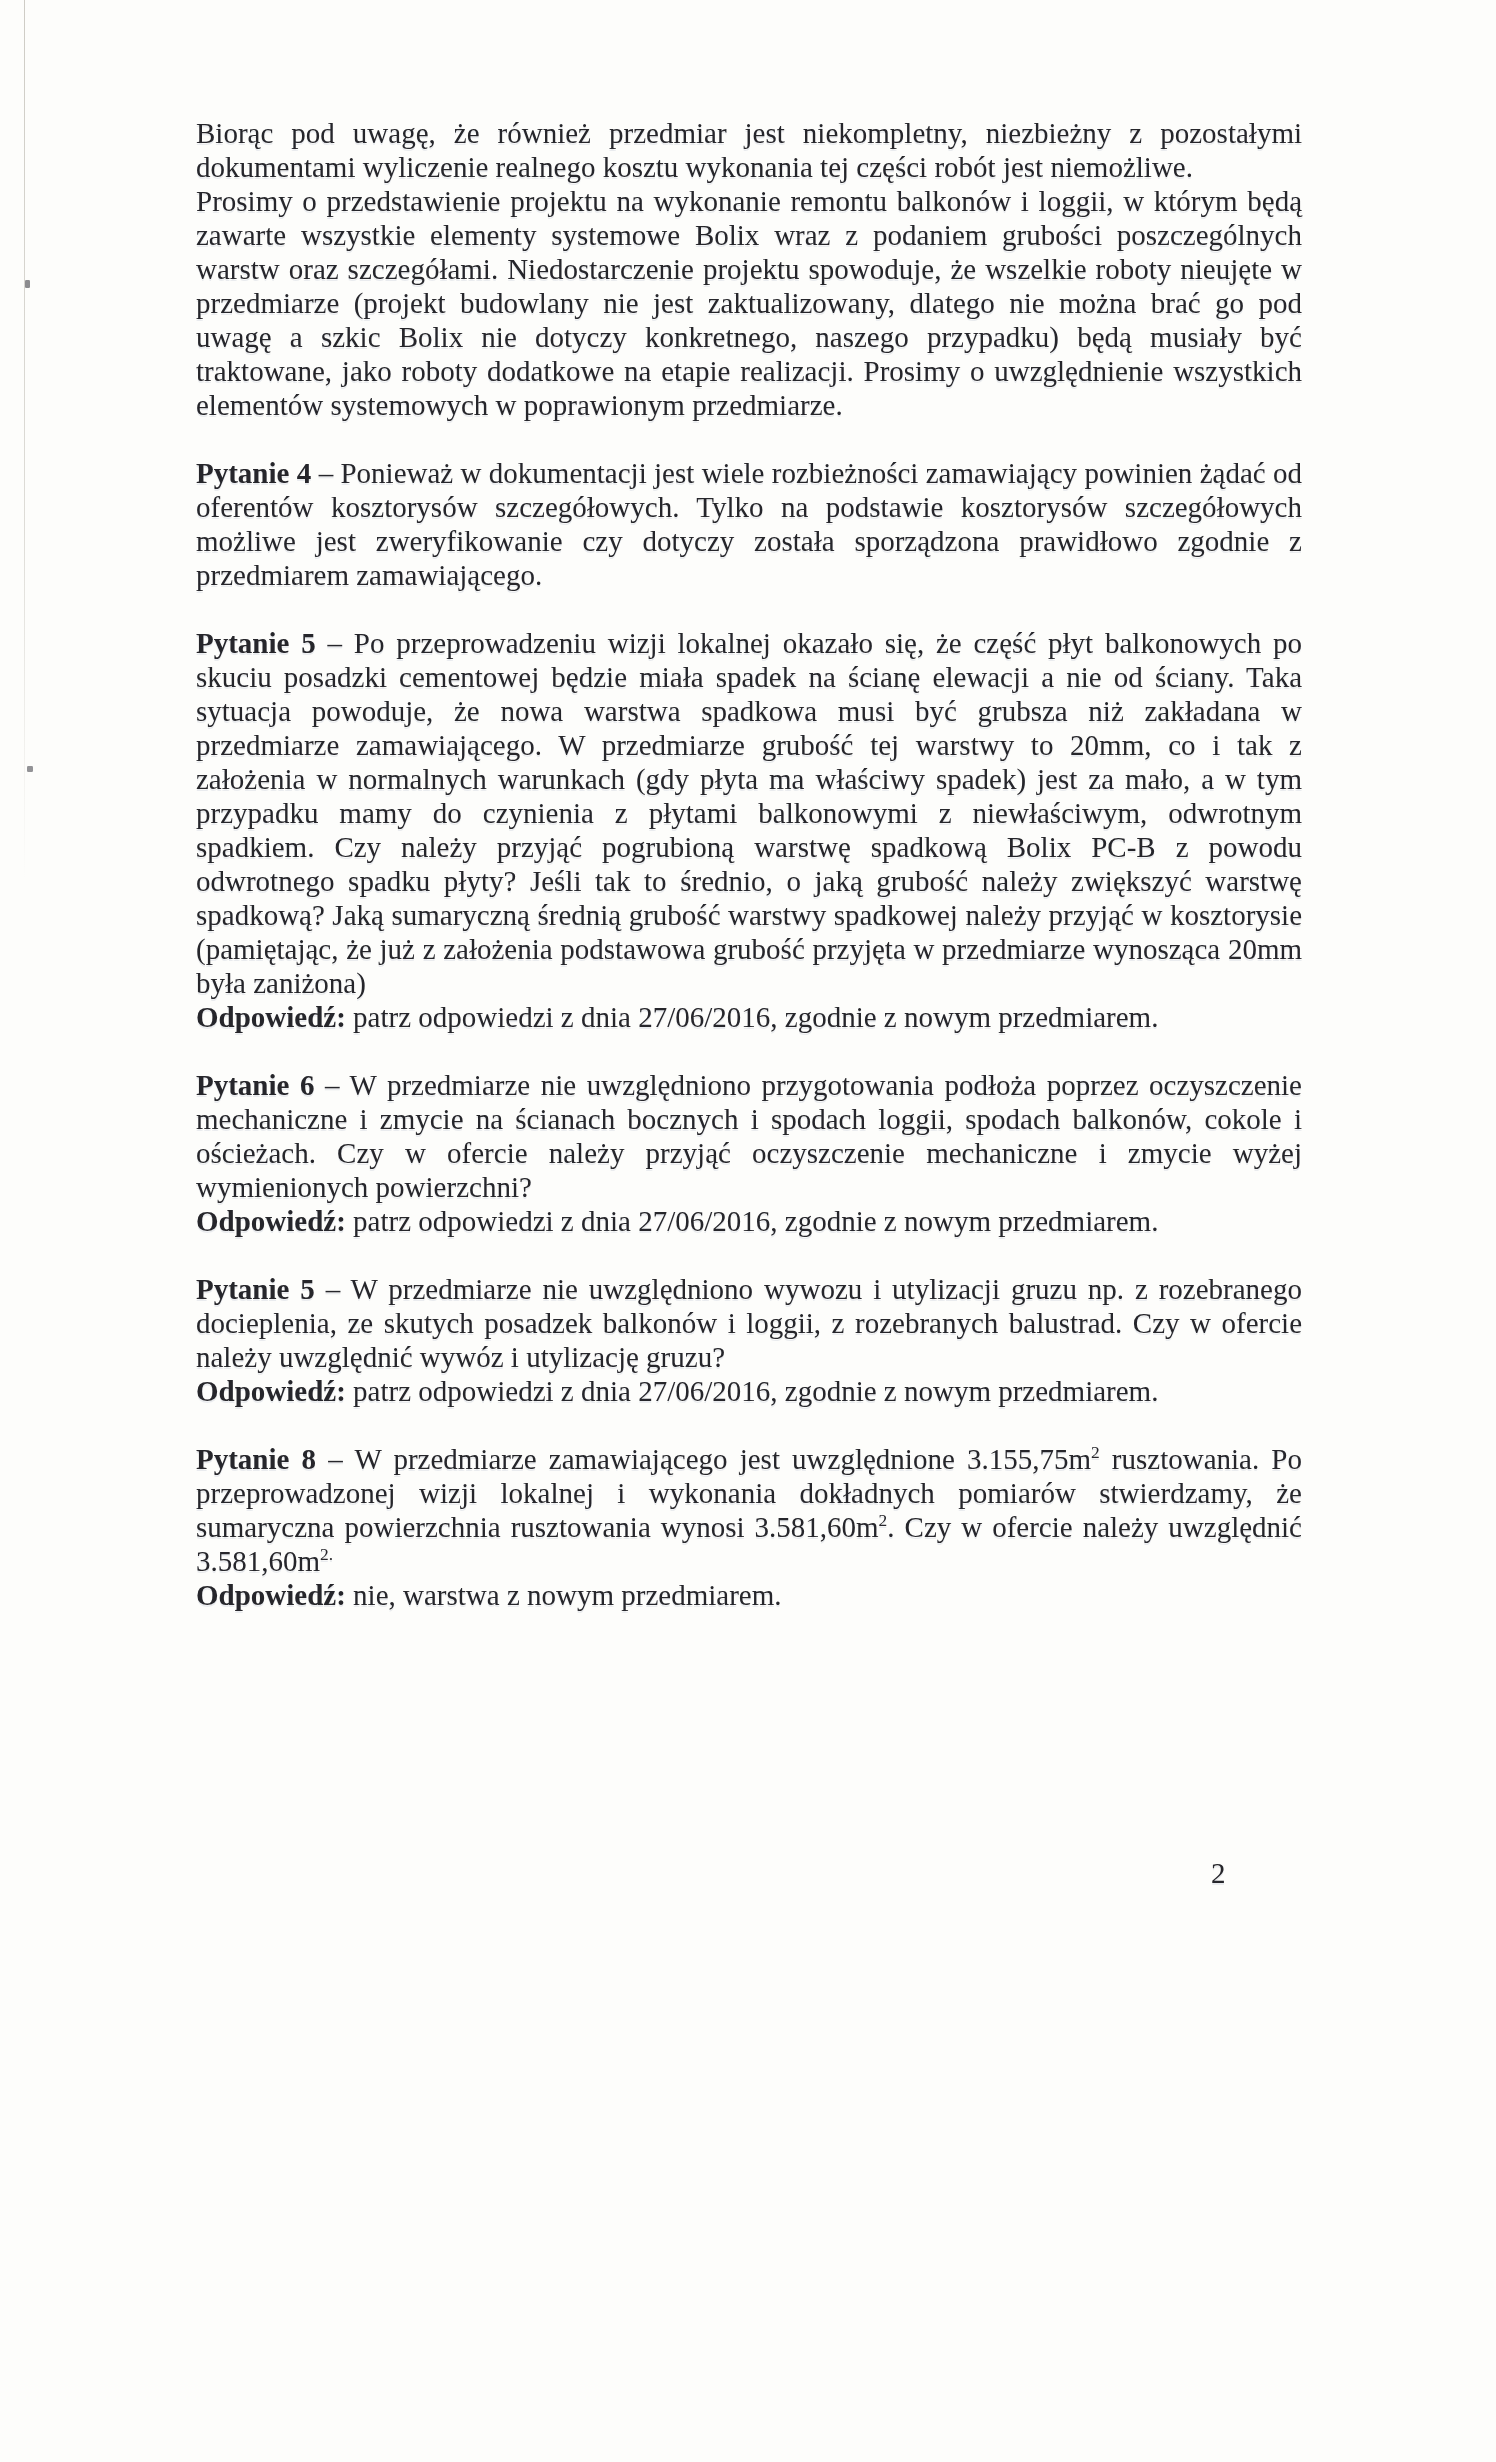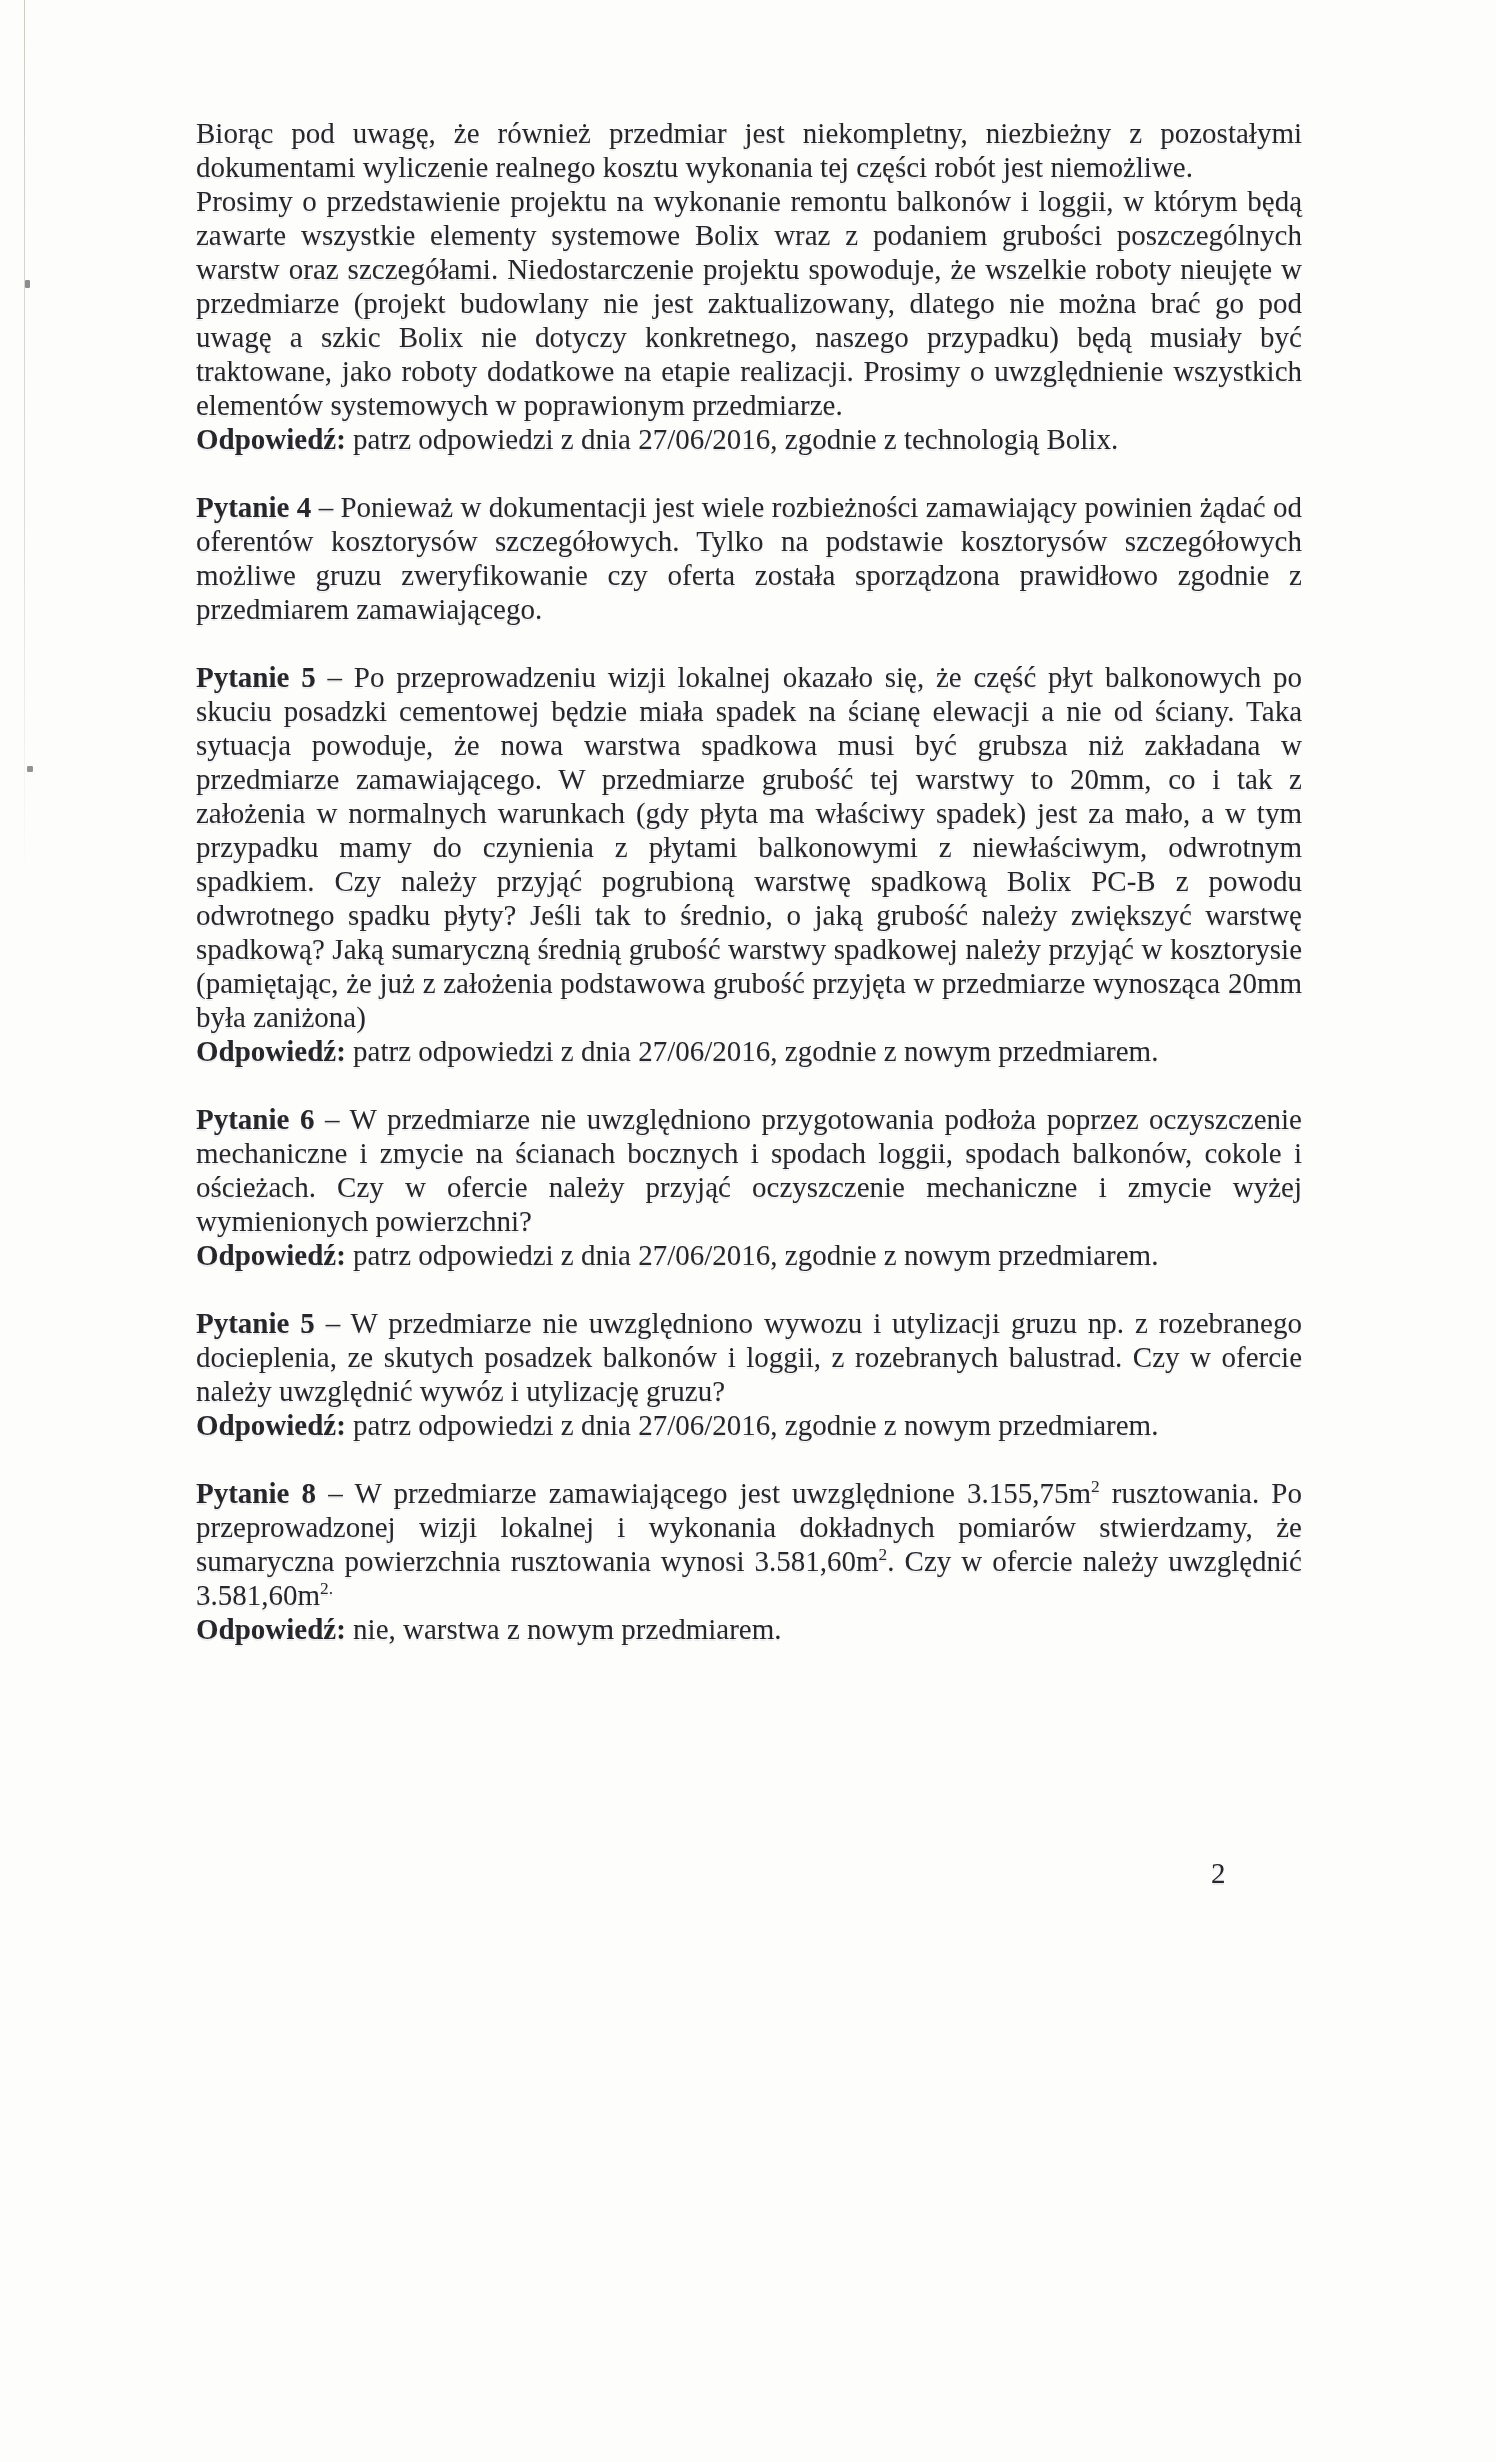--- a/index.html
+++ b/index.html
@@ -79,24 +79,23 @@
 
 <div class="page">
   <div class="scan-line"></div>
   <div class="speck s1"></div>
   <div class="speck s2"></div>
 
   <div class="content" id="content">
       <div class="block">
         <p><span>Biorąc pod uwagę, że również przedmiar jest niekompletny, niezbieżny z pozostałymi dokumentami wyliczenie realnego kosztu wykonania tej części robót jest niemożliwe.</span></p>
         <p><span>Prosimy o przedstawienie projektu na wykonanie remontu balkonów i loggii, w którym będą zawarte wszystkie elementy systemowe Bolix wraz z podaniem grubości poszczególnych warstw oraz szczegółami. Niedostarczenie projektu spowoduje, że wszelkie roboty nieujęte w przedmiarze (projekt budowlany nie jest zaktualizowany, dlatego nie można brać go pod uwagę a szkic Bolix nie dotyczy konkretnego, naszego przypadku) będą musiały być traktowane, jako roboty dodatkowe na etapie realizacji. Prosimy o uwzględnienie wszystkich elementów systemowych w poprawionym przedmiarze.</span></p>
-        <p><b>Odpowiedź:</b><span> patrz odpowiedzi z dnia 27/06/2016, zgodnie z technologią Bolix.</span></p>
       </div>
       <div class="block">
-        <p><b>Pytanie 4</b><span> – Ponieważ w dokumentacji jest wiele rozbieżności zamawiający powinien żądać od oferentów kosztorysów szczegółowych. Tylko na podstawie kosztorysów szczegółowych możliwe gruzu zweryfikowanie czy oferta została sporządzona prawidłowo zgodnie z przedmiarem zamawiającego.</span></p>
+        <p><b>Pytanie 4</b><span> – Ponieważ w dokumentacji jest wiele rozbieżności zamawiający powinien żądać od oferentów kosztorysów szczegółowych. Tylko na podstawie kosztorysów szczegółowych możliwe jest zweryfikowanie czy dotyczy została sporządzona prawidłowo zgodnie z przedmiarem zamawiającego.</span></p>
       </div>
       <div class="block">
         <p><b>Pytanie 5</b><span> – Po przeprowadzeniu wizji lokalnej okazało się, że część płyt balkonowych po skuciu posadzki cementowej będzie miała spadek na ścianę elewacji a nie od ściany. Taka sytuacja powoduje, że nowa warstwa spadkowa musi być grubsza niż zakładana w przedmiarze zamawiającego. W przedmiarze grubość tej warstwy to 20mm, co i tak z założenia w normalnych warunkach (gdy płyta ma właściwy spadek) jest za mało, a w tym przypadku mamy do czynienia z płytami balkonowymi z niewłaściwym, odwrotnym spadkiem. Czy należy przyjąć pogrubioną warstwę spadkową Bolix PC-B z powodu odwrotnego spadku płyty? Jeśli tak to średnio, o jaką grubość należy zwiększyć warstwę spadkową? Jaką sumaryczną średnią grubość warstwy spadkowej należy przyjąć w kosztorysie (pamiętając, że już z założenia podstawowa grubość przyjęta w przedmiarze wynosząca 20mm była zaniżona)</span></p>
         <p><b>Odpowiedź:</b><span> patrz odpowiedzi z dnia 27/06/2016, zgodnie z nowym przedmiarem.</span></p>
       </div>
       <div class="block">
         <p><b>Pytanie 6</b><span> – W przedmiarze nie uwzględniono przygotowania podłoża poprzez oczyszczenie mechaniczne i zmycie na ścianach bocznych i spodach loggii, spodach balkonów, cokole i ościeżach. Czy w ofercie należy przyjąć oczyszczenie mechaniczne i zmycie wyżej wymienionych powierzchni?</span></p>
         <p><b>Odpowiedź:</b><span> patrz odpowiedzi z dnia 27/06/2016, zgodnie z nowym przedmiarem.</span></p>
       </div>
       <div class="block">

